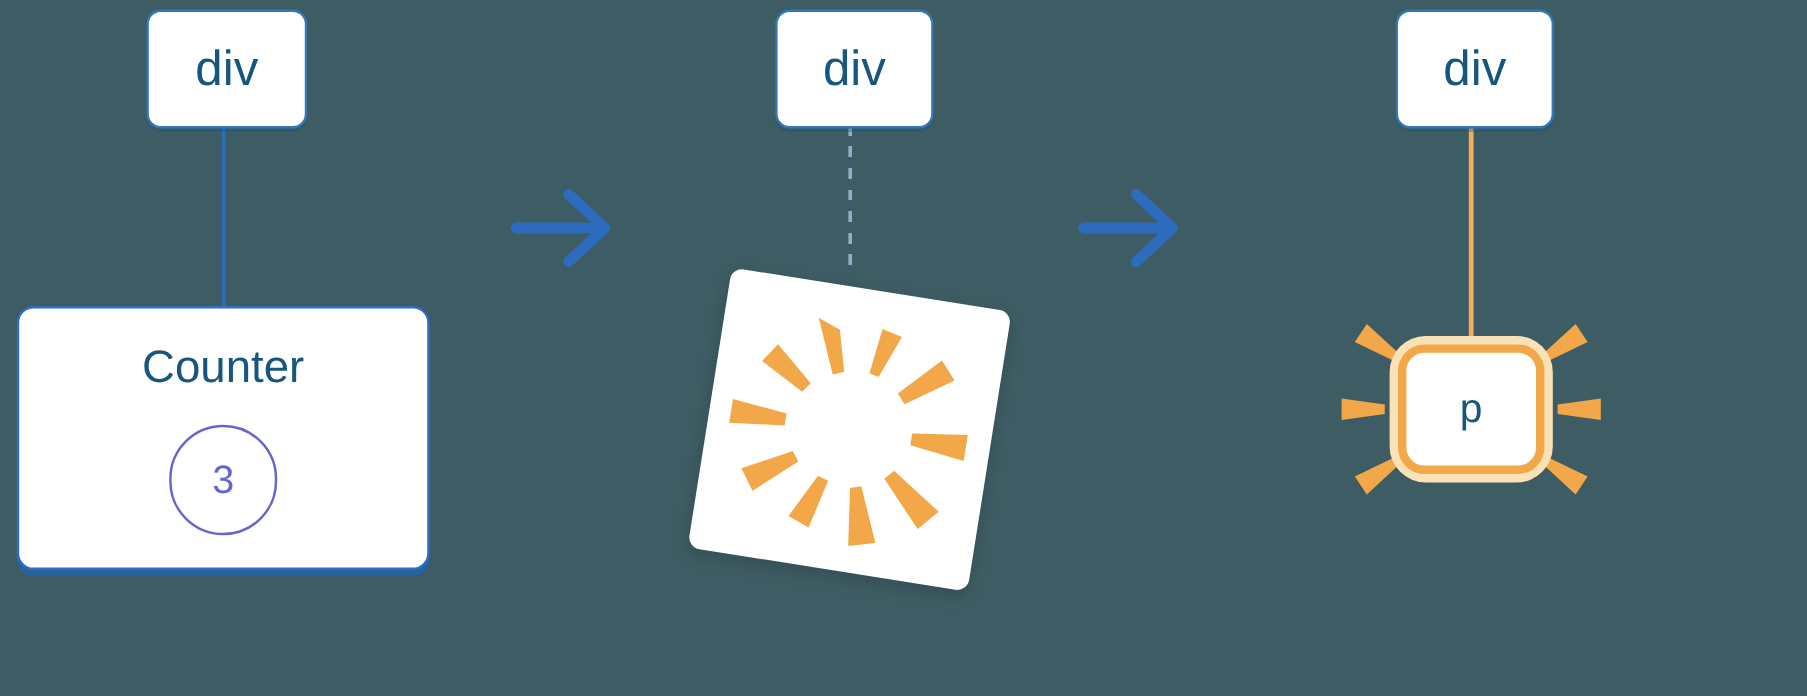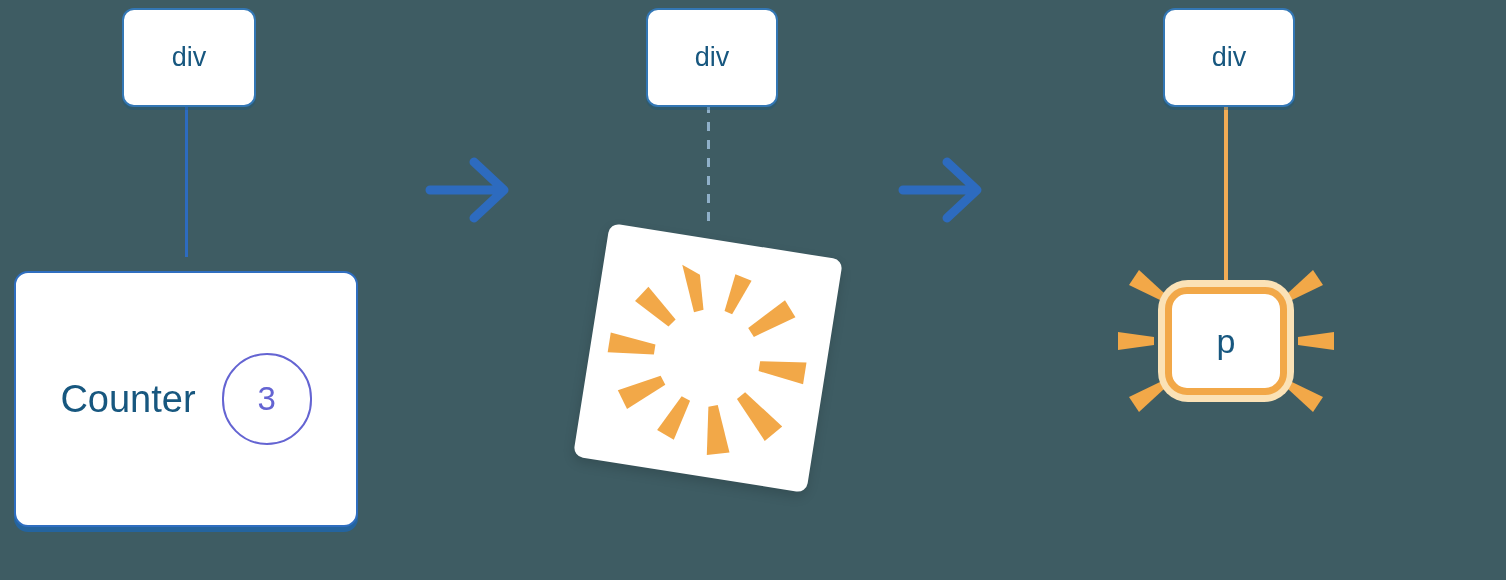--- a/index.html
+++ b/index.html
@@ -24,44 +24,44 @@
   }
   .canvas{position:absolute;inset:0;}
 
   
   .node-box{
     position:absolute;
     background:#fff;
     border:2.5px solid var(--node-border);
     border-radius:12px;
     display:flex;align-items:center;justify-content:center;
-    font-size:27px;color:var(--node-text);
+    font-size:41px;color:var(--node-text);
     box-shadow:0 3px 0 rgba(23,87,127,.35);
     z-index:2;
   }
   .nb1{left:122px;top:8px;width:130px;height:95px;}
   .nb2{left:646px;top:8px;width:128px;height:95px;}
   .nb3{left:1163px;top:8px;width:128px;height:95px;}
 
   
   .connector{position:absolute;z-index:1;}
   .c1{left:185px;top:103px;width:3px;height:154px;background:var(--blue);}
   .c2{
     left:707px;top:104px;width:3px;height:122px;
     background:repeating-linear-gradient(180deg,var(--dashed) 0 9px,transparent 9px 18px);
   }
   .c3{left:1224px;top:103px;width:4px;height:182px;background:var(--orange-line);}
 
   
   .card{
-    position:absolute;left:14px;top:255px;width:344px;height:256px;
+    position:absolute;left:14px;top:255px;width:344px;height:220px;
     background:#fff;border:2.5px solid var(--card-border);border-radius:14px;
     box-shadow:0 5px 0 var(--card-shadow);
-    display:flex;align-items:center;justify-content:center;gap:26px;
-    z-index:2;box-sizing:border-box;margin-top:16px;
+    display:flex;flex-direction:column;align-items:center;justify-content:center;gap:26px;
+    z-index:2;box-sizing:border-box;
   }
   .card-title{font-size:38px;font-weight:500;color:var(--node-text);}
   .pill{
     display:flex;align-items:stretch;height:92px;box-sizing:border-box;
     border:2.5px solid var(--purple);border-radius:50px;
     color:var(--purple);font-size:33px;overflow:hidden;
   }
   .pill-key{width:172px;display:flex;align-items:center;justify-content:center;border-right:2.5px solid var(--purple);}
   .pill-val{width:86px;display:flex;align-items:center;justify-content:center;}
 

